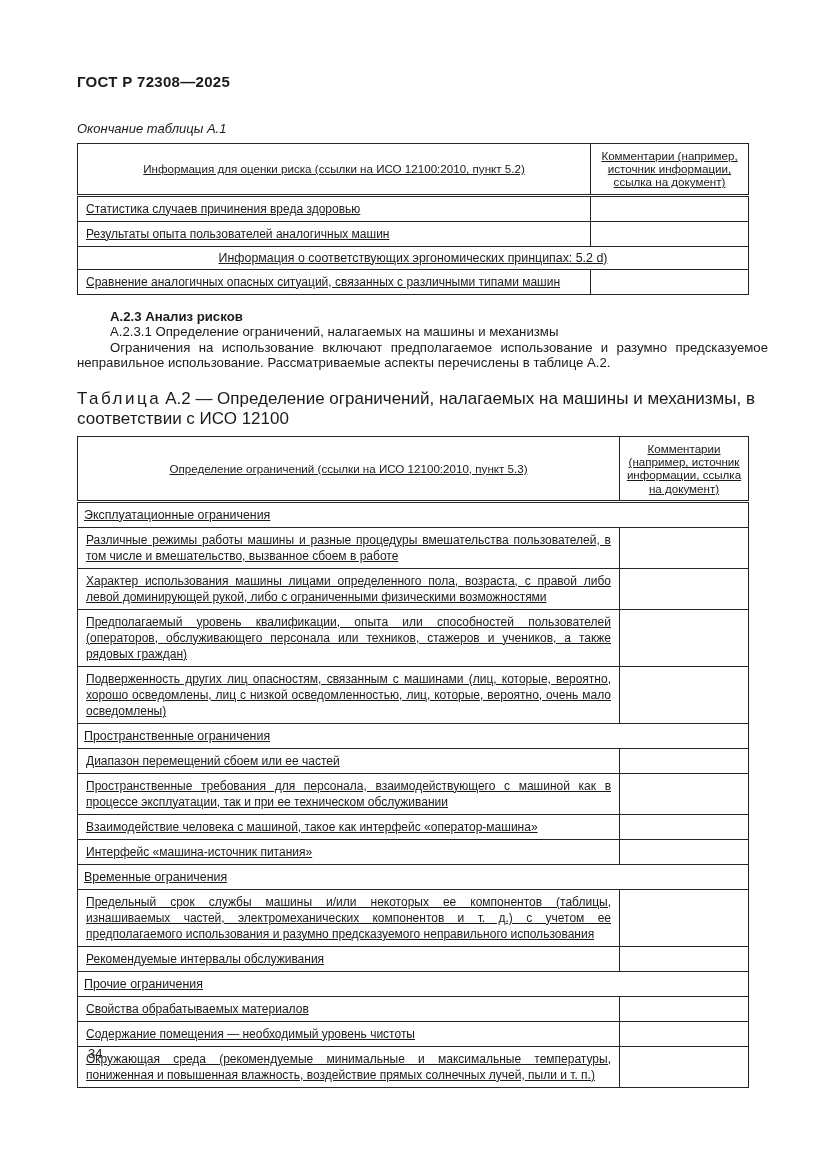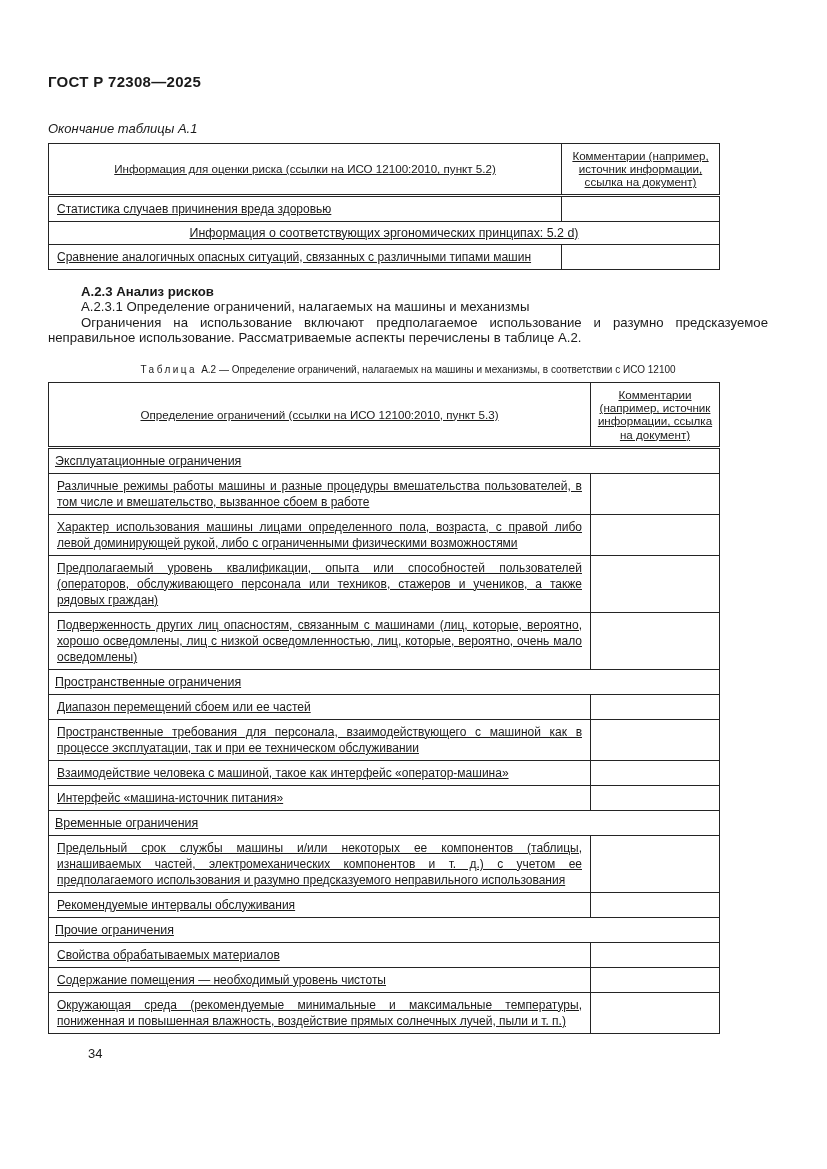--- a/index.html
+++ b/index.html
@@ -5,21 +5,21 @@
   * { box-sizing: border-box; }
   html, body { margin: 0; padding: 0; background: #e8e8e8; }
   .page {
     position: relative;
     width: 827px;
     height: 1169px;
     margin: 0 auto;
     background: #ffffff;
     color: #1a1a1a;
     font-family: "Liberation Sans", "DejaVu Sans", sans-serif;
-    padding: 73px 59px 0 48px;
+    padding: 73px 59px 0 77px;
     overflow: hidden;
   }
   .doc-header {
     font-size: 15px;
     font-weight: bold;
     letter-spacing: 0.3px;
   }
   .table-continuation {
     margin-top: 31px;
     margin-bottom: 7px;
@@ -82,22 +82,21 @@
   }
   .paragraph {
     font-size: 13.2px;
     line-height: 15.6px;
     text-indent: 33px;
     text-align: justify;
   }
   .table-caption {
     margin-top: 18px;
     margin-bottom: 7px;
-    font-size: 10px;
-    text-align: center;
+    font-size: 17px;
   }
   .caption-word { letter-spacing: 2.5px; margin-right: 4px; }
   .page-number {
     position: absolute;
     left: 88px;
     top: 1046px;
     font-size: 13px;
   }
 </style>
 </head>
@@ -119,20 +118,24 @@
           <th>Информация для оценки риска  (ссылки на ИСО 12100:2010, пункт 5.2)</th>
           <th>Комментарии  (например, источник информации, ссылка на документ)</th>
         </tr>
     </thead>
     <tbody>
         <tr>
           <td class="cell-text">Статистика случаев причинения вреда здоровью</td>
           <td class="cell-comment"></td>
         </tr>
         <tr>
+          <td class="cell-text">Результаты опыта пользователей аналогичных машин</td>
+          <td class="cell-comment"></td>
+        </tr>
+        <tr>
           <td colspan="2" class="cell-span">Информация о соответствующих эргономических принципах: 5.2 d)</td>
         </tr>
         <tr>
           <td class="cell-text">Сравнение аналогичных опасных ситуаций, связанных с различными типами машин</td>
           <td class="cell-comment"></td>
         </tr>
       </tbody>
   </table>
 
   <div class="section-heading">А.2.3 Анализ рисков</div>

